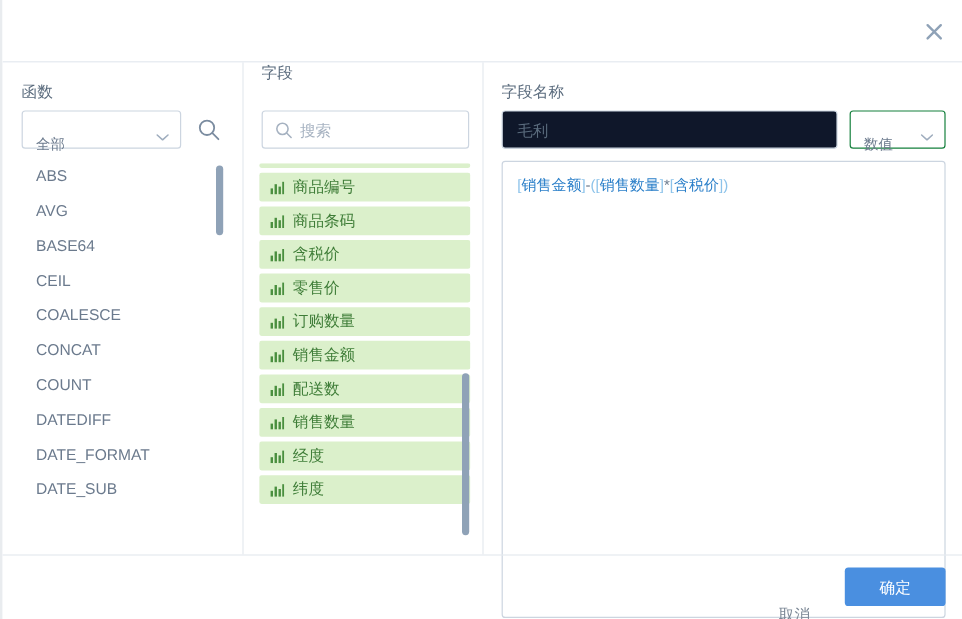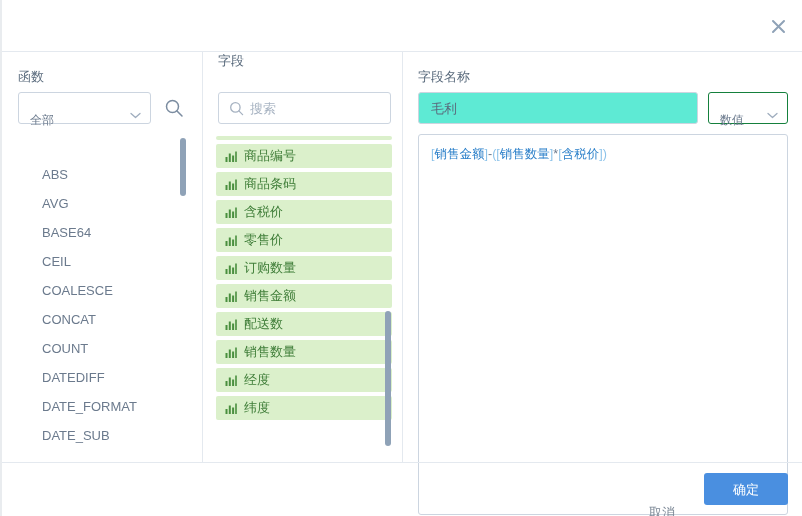--- a/index.html
+++ b/index.html
@@ -91,25 +91,24 @@
   }
   .icon-btn-search {
     position: absolute;
     left: 162px; top: 98px;
     width: 20px; height: 20px;
     cursor: pointer;
   }
 
   .fn-list {
     position: absolute;
-    left: 12px; top: 132px;
+    left: 0; top: 132px;
     width: 200px;
     height: 322px;
     overflow: hidden;
-    margin-top: 28px;
   }
   .fn-item {
     height: 29px;
     line-height: 29px;
     padding-left: 28px;
     font-size: 13px;
     color: #6b7a8d;
     cursor: pointer;
     white-space: nowrap;
   }
@@ -185,21 +184,21 @@
   
   #name-label { left: 416px; top: 68px; }
 
   .name-input {
     position: absolute;
     left: 416px; top: 92px;
     width: 280px; height: 32px;
     box-sizing: border-box;
     border: 1px solid #ccd5e0;
     border-radius: 3px;
-    background: #5eead4;
+    background: #0f172a;
     cursor: text;
   }
   .name-value {
     position: absolute;
     left: 12px; top: 7px;
     font-size: 13px;
     color: #5a6b7d;
   }
 
   .type-select {

